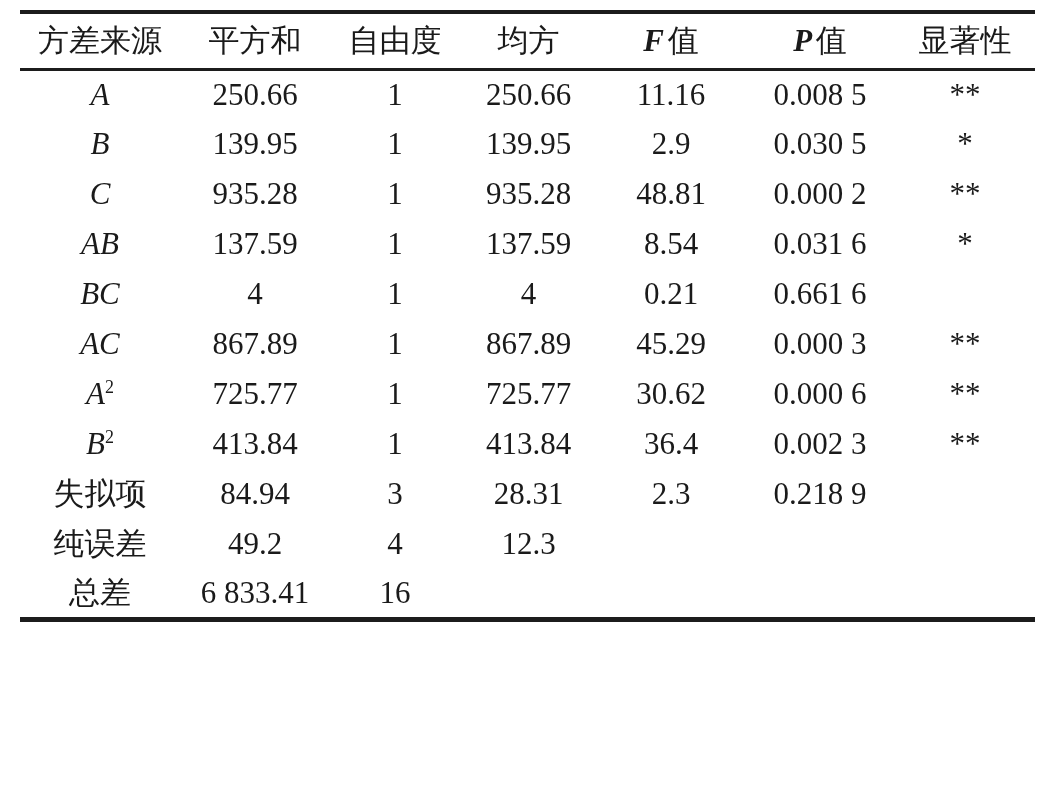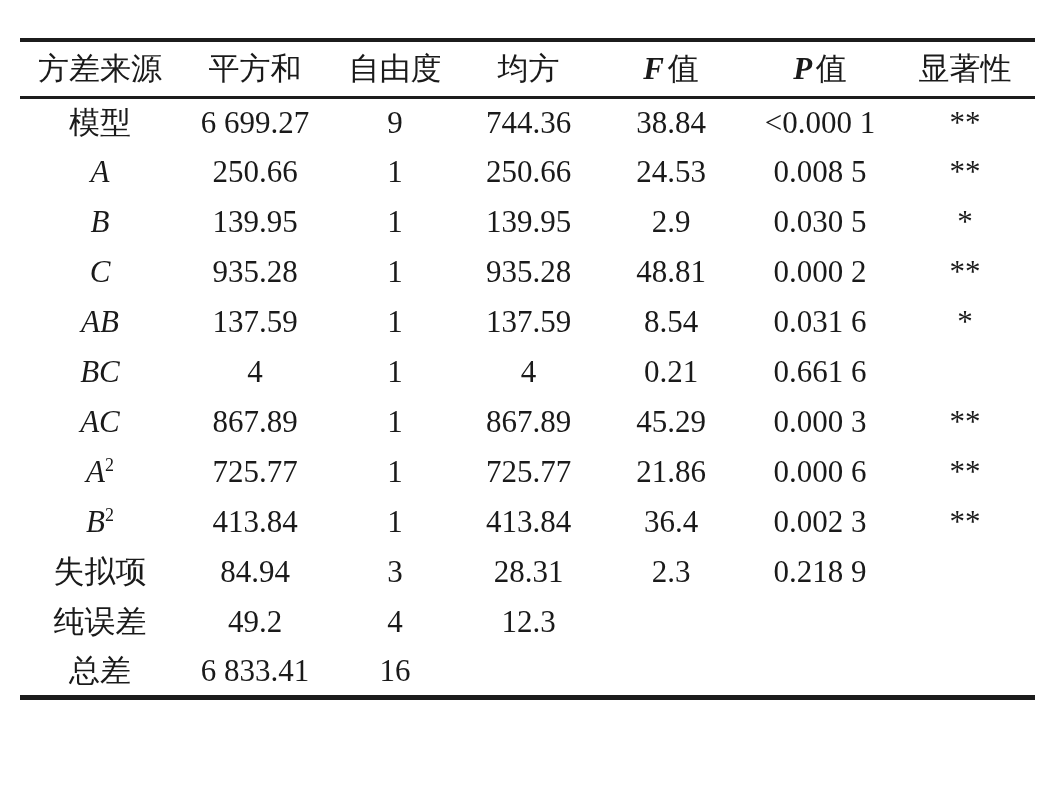--- a/index.html
+++ b/index.html
@@ -19,21 +19,20 @@
     left: 20px;
     top: 10px;
     width: 1015px;
   }
   table.anova {
     width: 100%;
     border-collapse: collapse;
     table-layout: fixed;
     border-top: 4px solid #1c1c1c;
     border-bottom: 5px solid #1c1c1c;
-    margin-top: 28px;
   }
   table.anova thead tr {
     height: 57px;
     border-bottom: 3px solid #1c1c1c;
   }
   table.anova tbody tr {
     height: 50px;
   }
   th, td {
     text-align: center;
@@ -78,34 +77,25 @@
         <th>平方和</th>
         <th>自由度</th>
         <th>均方</th>
         <th><span class="hdr-italic">F</span><span>值</span></th>
         <th><span class="hdr-italic">P</span><span>值</span></th>
         <th>显著性</th>
       </tr>
     </thead>
     <tbody>
         <tr>
-          <td>模型</td>
-          <td>6 699.27</td>
-          <td>9</td>
-          <td>744.36</td>
-          <td>38.84</td>
-          <td>&lt;0.000 1</td>
-          <td>**</td>
-        </tr>
-        <tr>
           <td><i>A</i></td>
           <td>250.66</td>
           <td>1</td>
           <td>250.66</td>
-          <td>24.53</td>
+          <td>11.16</td>
           <td>0.008 5</td>
           <td>**</td>
         </tr>
         <tr>
           <td><i>B</i></td>
           <td>139.95</td>
           <td>1</td>
           <td>139.95</td>
           <td>2.9</td>
           <td>0.030 5</td>
@@ -145,21 +135,21 @@
           <td>867.89</td>
           <td>45.29</td>
           <td>0.000 3</td>
           <td>**</td>
         </tr>
         <tr>
           <td><i>A</i><sup>2</sup></td>
           <td>725.77</td>
           <td>1</td>
           <td>725.77</td>
-          <td>21.86</td>
+          <td>30.62</td>
           <td>0.000 6</td>
           <td>**</td>
         </tr>
         <tr>
           <td><i>B</i><sup>2</sup></td>
           <td>413.84</td>
           <td>1</td>
           <td>413.84</td>
           <td>36.4</td>
           <td>0.002 3</td>

